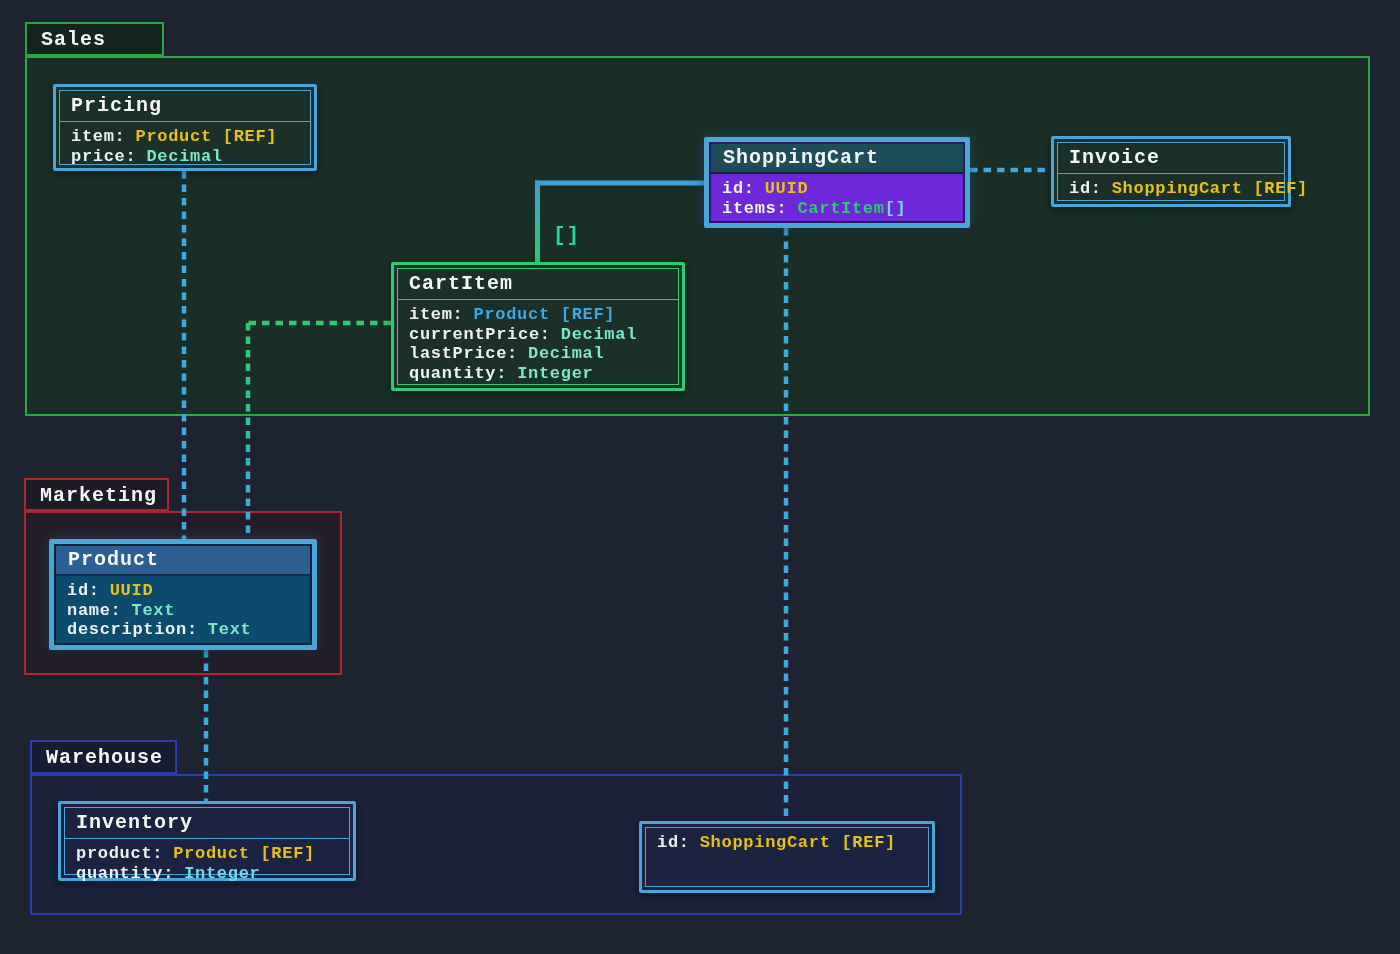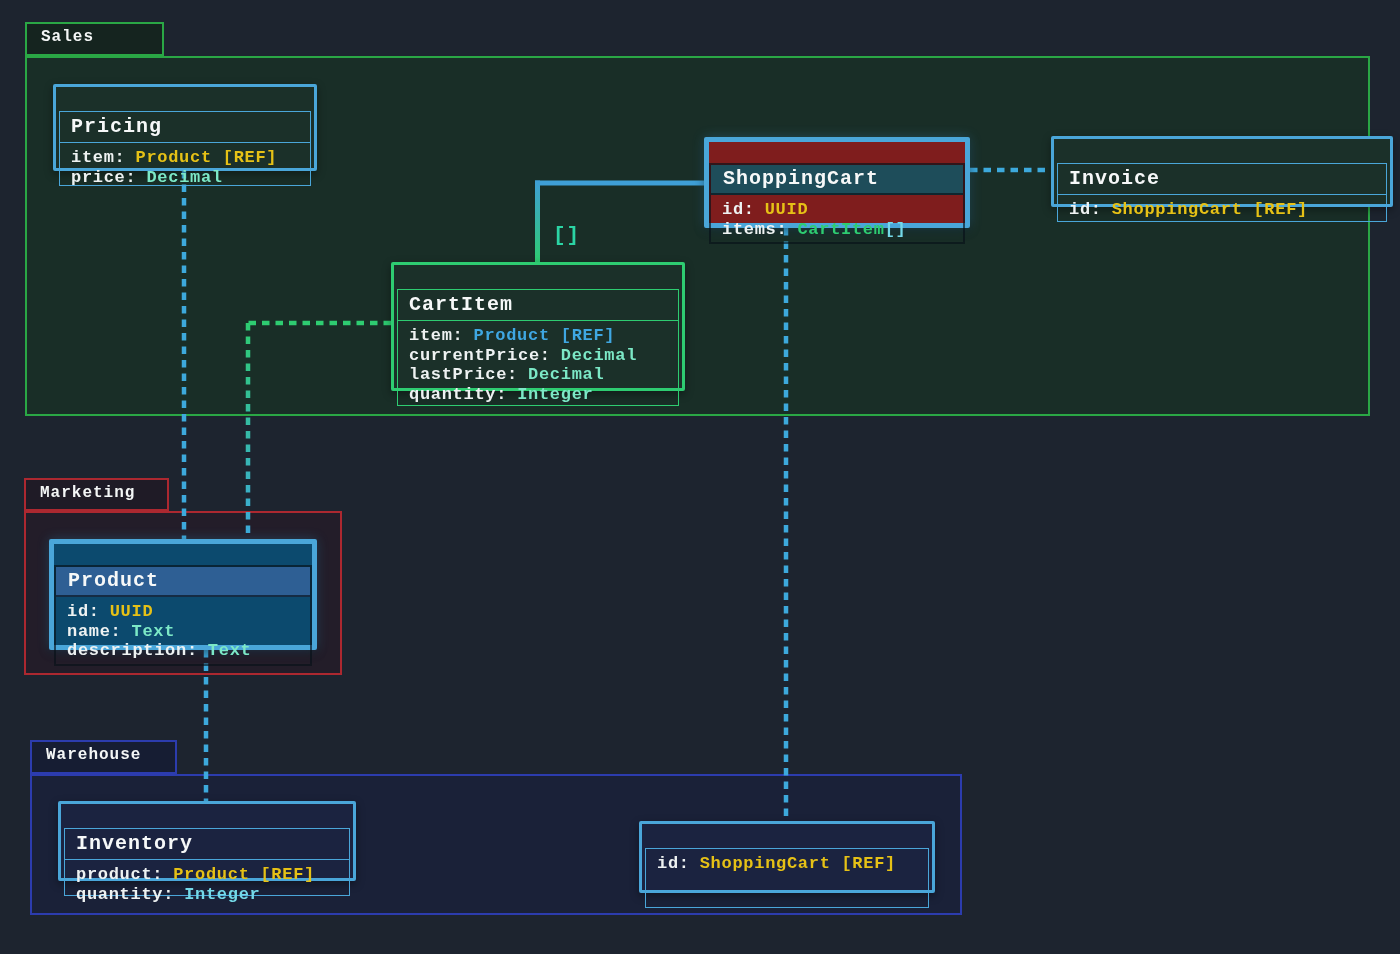--- a/index.html
+++ b/index.html
@@ -5,42 +5,42 @@
   html,body{margin:0;padding:0;background:#151b24;}
   #stage{
     position:relative;width:1400px;height:954px;overflow:hidden;
     background:#1d242f;
     font-family:"Liberation Mono","DejaVu Sans Mono",monospace;
   }
   
   .group-rect{position:absolute;box-sizing:border-box;border:2px solid;z-index:1;}
   .group-label{
     position:absolute;box-sizing:border-box;border:2px solid;z-index:2;
-    color:#f4f6f6;font-weight:700;font-size:16px;letter-spacing:1px;
+    color:#f4f6f6;font-weight:700;font-size:20px;letter-spacing:1px;
     padding:4px 0 0 14px;
   }
   .g-sales .group-rect,.g-sales.group-rect{border-color:#2aa745;background:#192e27;}
   .g-marketing.group-rect{border-color:#ac2830;background:#231d29;}
   .g-warehouse.group-rect{border-color:#2c3cae;background:#1a2138;}
   .lbl-sales{border-color:#2aa745;background:#15241f;}
   .lbl-marketing{border-color:#ac2830;background:#1f1b26;}
   .lbl-warehouse{border-color:#2c3cae;background:#161d33;}
 
   
   #edge-layer{position:absolute;left:0;top:0;z-index:3;}
   .dash{fill:none;stroke-width:4.5;stroke-dasharray:7.5 6;}
   .solid{fill:none;stroke-width:5;}
 
   
   .entity{
     position:absolute;box-sizing:border-box;z-index:4;border-radius:2px;
     border:3px solid #4aa6d9;padding:3px;background:#1b3029;
     box-shadow:0 3px 9px rgba(0,0,0,.38);
   }
-  .entity .inner{box-sizing:border-box;height:100%;border:1px solid #4aa6d9;margin-top:21px;}
+  .entity .inner{box-sizing:border-box;height:100%;border:1px solid #4aa6d9;}
   .entity .title{
     color:#f6f8f8;font-weight:700;font-size:20px;letter-spacing:1px;
     padding:3px 0 4px 11px;border-bottom:1px solid #4aa6d9;white-space:nowrap;
   }
   .entity .body{padding:5px 0 0 11px;}
   .attr{display:flex;gap:10px;font-size:17px;font-weight:700;letter-spacing:.7px;
         line-height:19.5px;color:#eef2f2;white-space:nowrap;}
   .ty{display:inline-block;}
   .c-gold{color:#e6c116;}
   .c-mint{color:#7ce8c6;}
@@ -53,21 +53,21 @@
   .acc-green .inner{border-color:#2ecc71;}
   .acc-green .title{border-bottom-color:#2ecc71;}
 
   
   .bg-navy{background:#1b2340;}
 
   
   .entity.hl{border-width:5px;padding:0;box-shadow:0 0 12px rgba(74,166,217,.30),0 3px 10px rgba(0,0,0,.45);}
   .entity.hl .inner{border:2px solid rgba(7,17,25,.65);}
   .entity.hl .title{border-bottom:2px solid rgba(7,17,25,.65);padding:2px 0 3px 12px;}
-  .hl-cart{background:#7f1d1d;}
+  .hl-cart{background:#6d28d9;}
   .hl-cart .title{background:#1e4d5a;}
   .hl-product{background:#0c4a6e;}
   .hl-product .title{background:#2e5f94;}
 
   
   .edge-label{
     position:absolute;z-index:5;color:#2bd4a4;font-weight:700;font-size:21px;
     letter-spacing:1px;
   }
 </style>
@@ -144,21 +144,21 @@
           <span class="ty c-gold">UUID</span>
         </div>
         <div class="attr">
           <span class="nm">items:</span>
           <span class="ty"><span class="c-green">CartItem</span><span class="c-cyan">[]</span></span>
         </div>
       </div>
     </div>
   </div>
 
-  <div class="entity" style="left:1051px;top:136px;width:342px;height:71px;">
+  <div class="entity" style="left:1051px;top:136px;width:240px;height:71px;">
     <div class="inner">
       <div class="title">Invoice</div>
       <div class="body">
         <div class="attr">
           <span class="nm">id:</span>
           <span class="ty c-gold">ShoppingCart [REF]</span>
         </div>
       </div>
     </div>
   </div>

